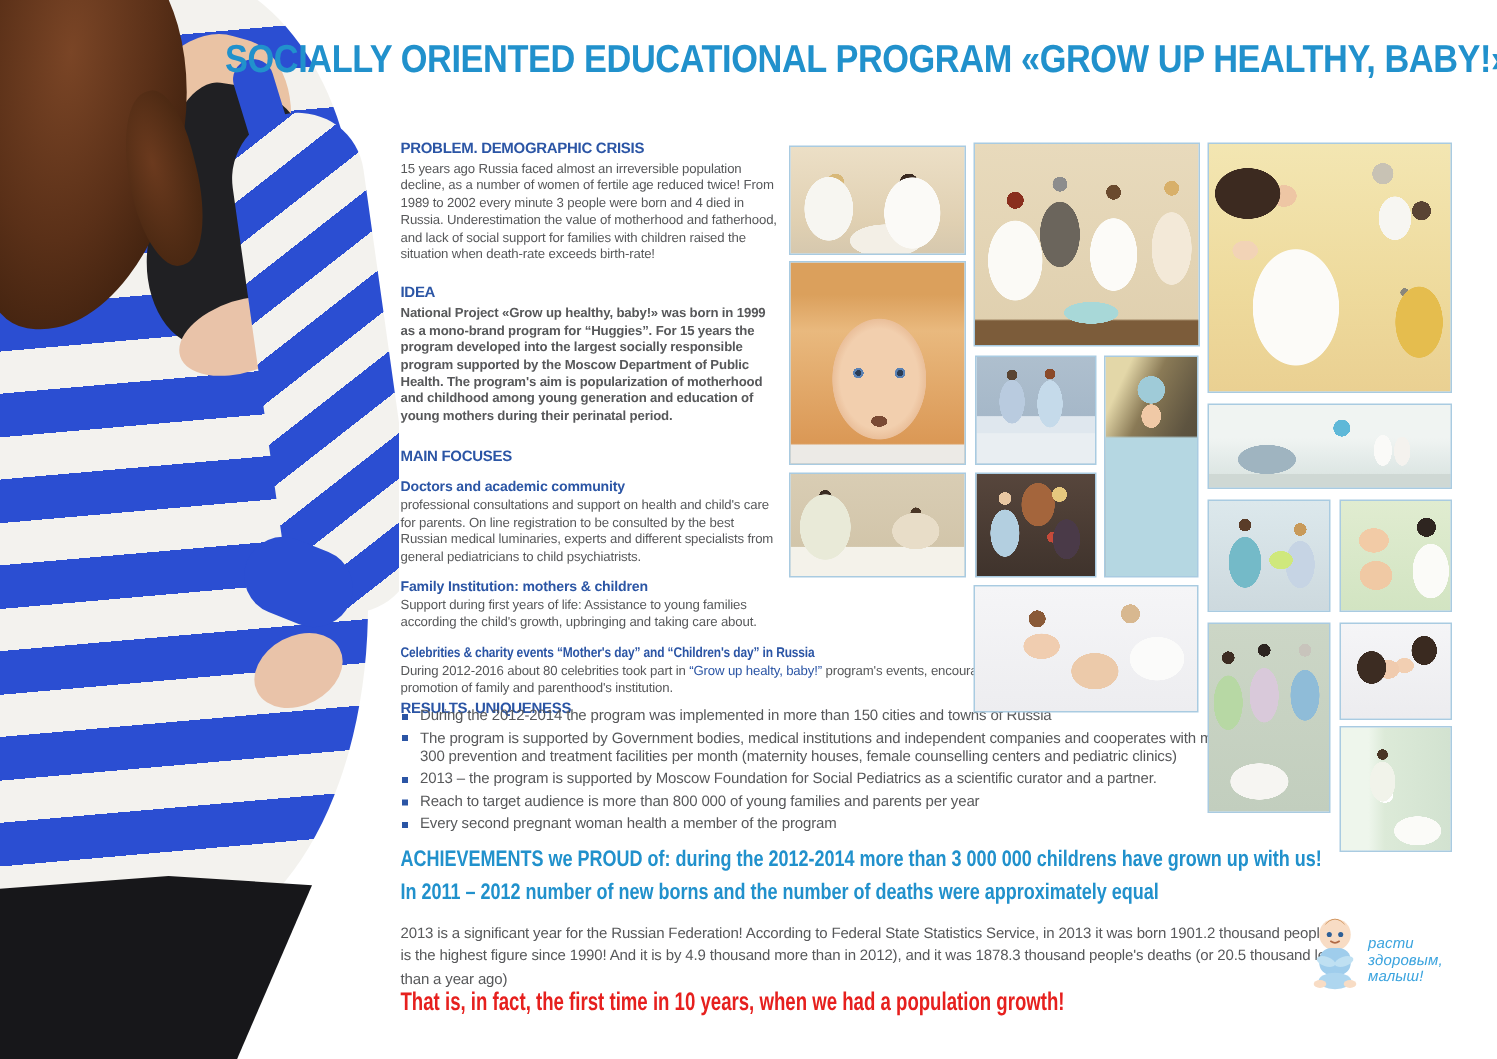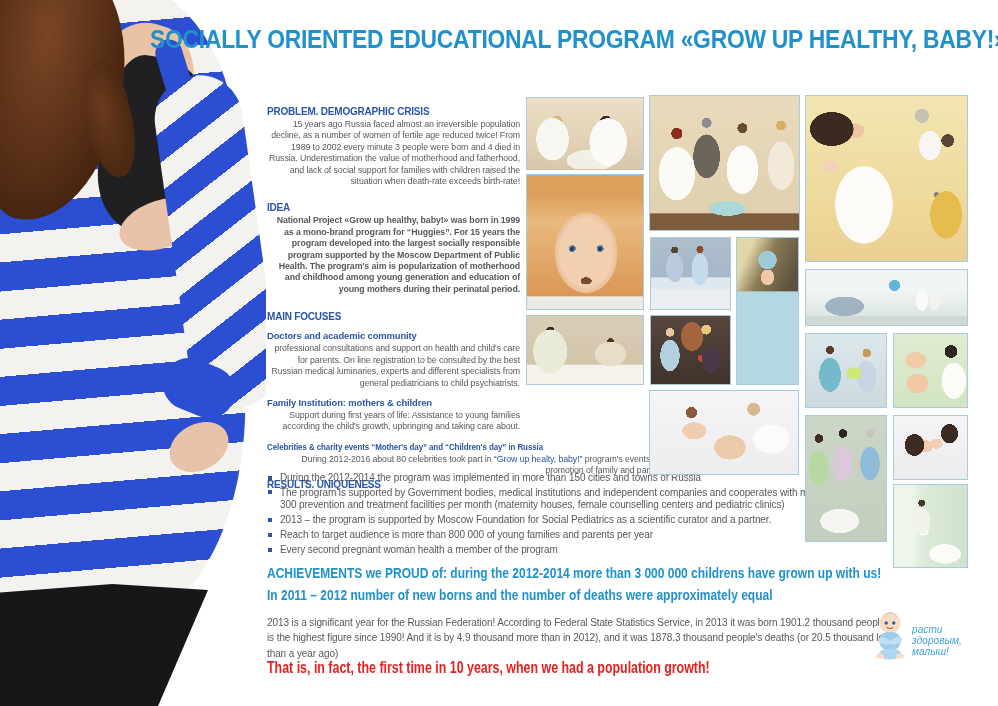--- a/index.html
+++ b/index.html
@@ -48,23 +48,23 @@
     border-radius:60% 40% 55% 45%; transform:rotate(-14deg); }
 
   
   .title {
     position:absolute; left:150px; top:24px; white-space:nowrap;
     font-size:26px; font-weight:bold; letter-spacing:-0.3px; color:#2191cc;
     transform:scaleX(0.88); transform-origin:left top;
   }
 
   
-  .col { position:absolute; left:267px; top:106px; width:253px; color:#57585a; }
+  .col { position:absolute; left:267px; top:94px; width:253px; color:#57585a; }
   .h-blue { font-size:10px; font-weight:bold; color:#2b55a5; letter-spacing:-0.2px; }
-  .col p { font-size:8.8px; line-height:11.4px; letter-spacing:-0.1px; margin-top:2px;text-align:right; }
+  .col p { font-size:8.8px; line-height:11.4px; letter-spacing:-0.1px; margin-top:2px; }
   .col p.bold { font-weight:bold; }
   .mt-idea { margin-top:15px; }
   .mt-focus { margin-top:16px; }
   .sub { font-size:9.4px; font-weight:bold; color:#2b55a5; margin-top:8px; letter-spacing:-0.1px; }
   .sub.nowrap { white-space:nowrap; transform:scaleX(0.85); transform-origin:left top; }
   .wide { width:460px; }
   .inline-blue { color:#2b55a5; font-weight:normal; }
   .mt-results { margin-top:2px; }
 
   

